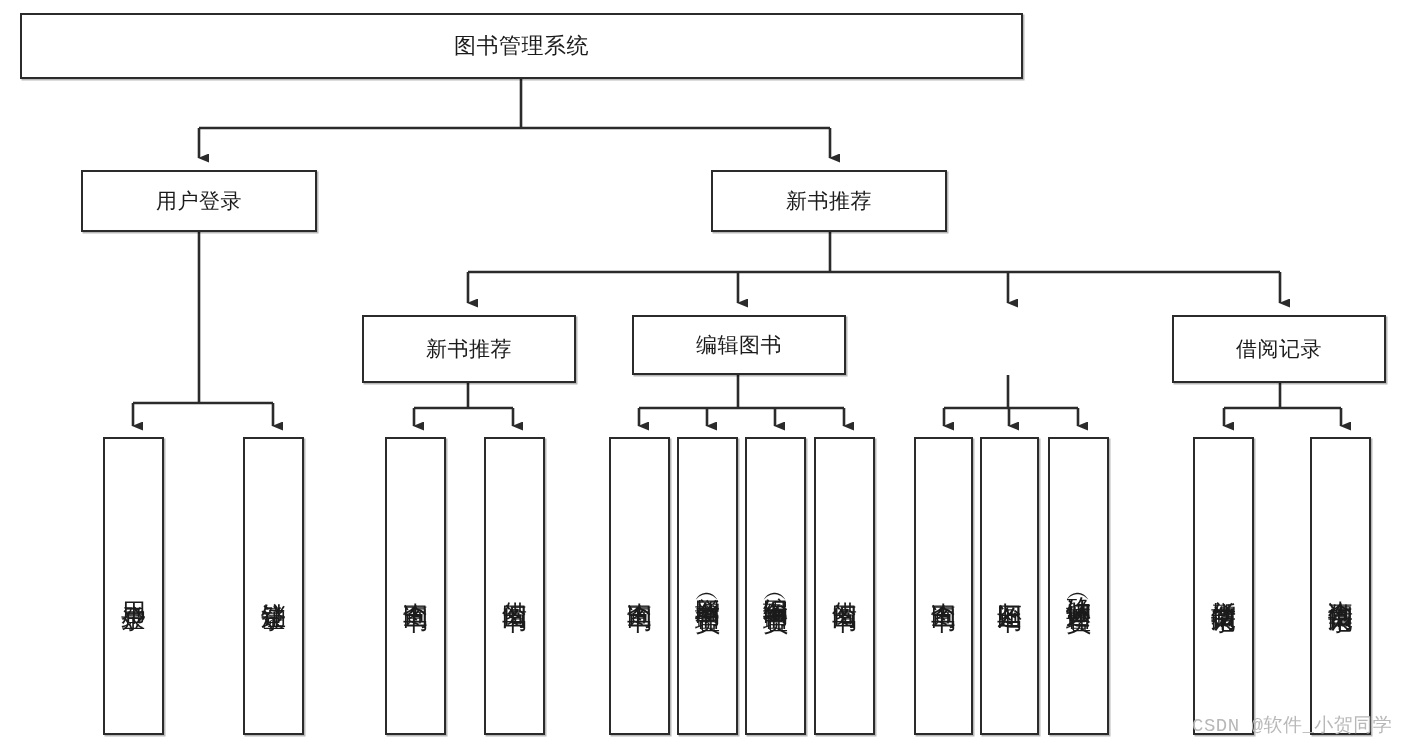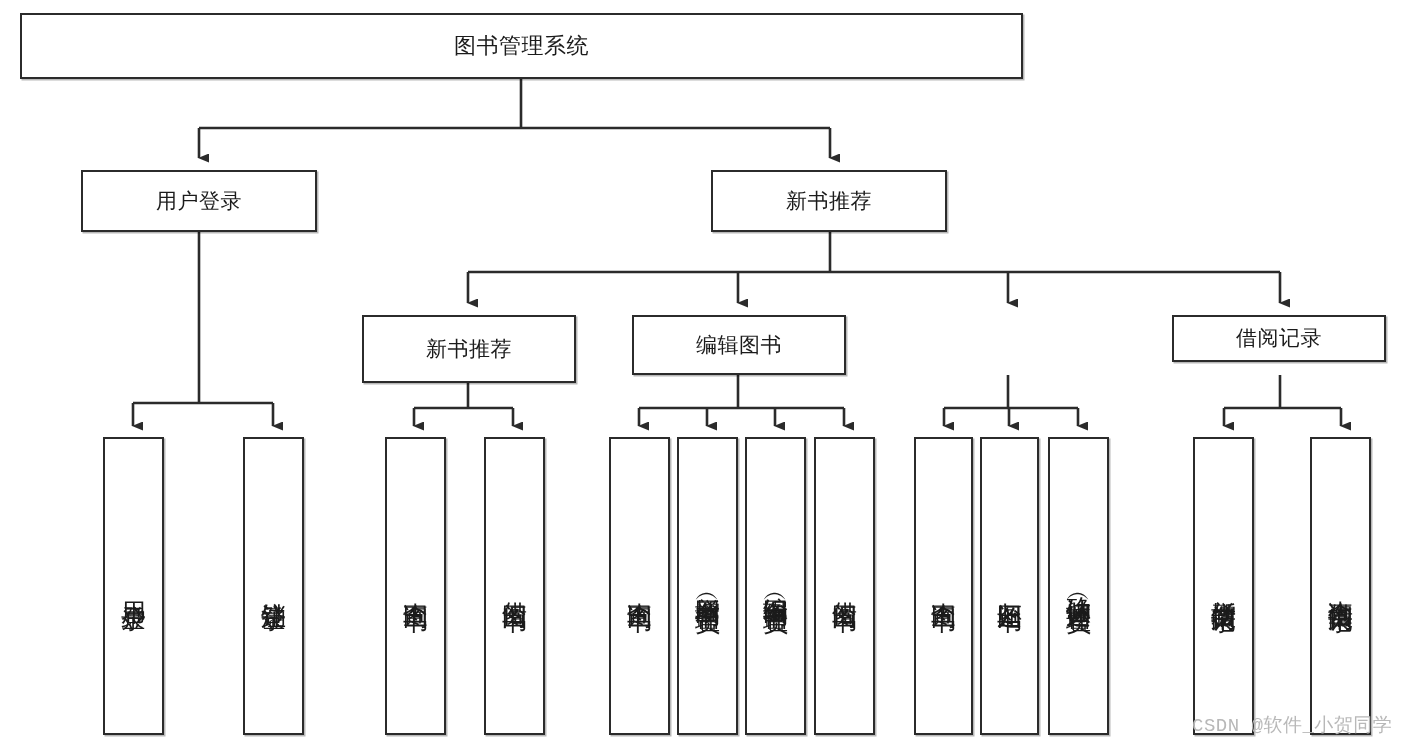--- a/index.html
+++ b/index.html
@@ -140,21 +140,21 @@
   <div class="node horiz" style="left:711px; top:170px; width:236px; height:62px;">
     <span class="label">新书推荐</span>
   </div>
 
   <div class="node horiz" style="left:362px; top:315px; width:214px; height:68px;">
     <span class="label">新书推荐</span>
   </div>
   <div class="node horiz" style="left:632px; top:315px; width:214px; height:60px;">
     <span class="label">编辑图书</span>
   </div>
-  <div class="node horiz" style="left:1172px; top:315px; width:214px; height:47px;">
+  <div class="node horiz" style="left:1172px; top:315px; width:214px; height:68px;">
     <span class="label">借阅记录</span>
   </div>
 
   <div class="node vert" style="left:103px; top:437px; width:61px; height:298px;">
     <span class="label">用户登录</span>
   </div>
   <div class="node vert" style="left:243px; top:437px; width:61px; height:298px;">
     <span class="label">注销登录</span>
   </div>
 

